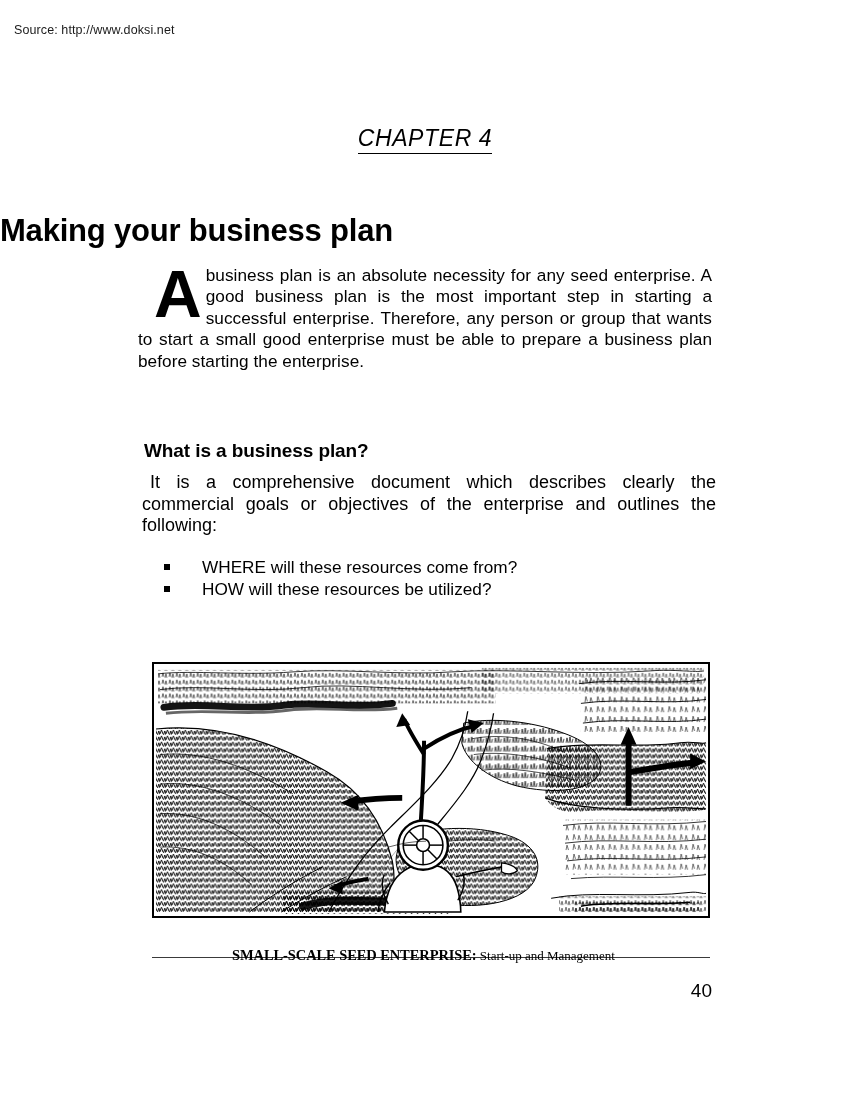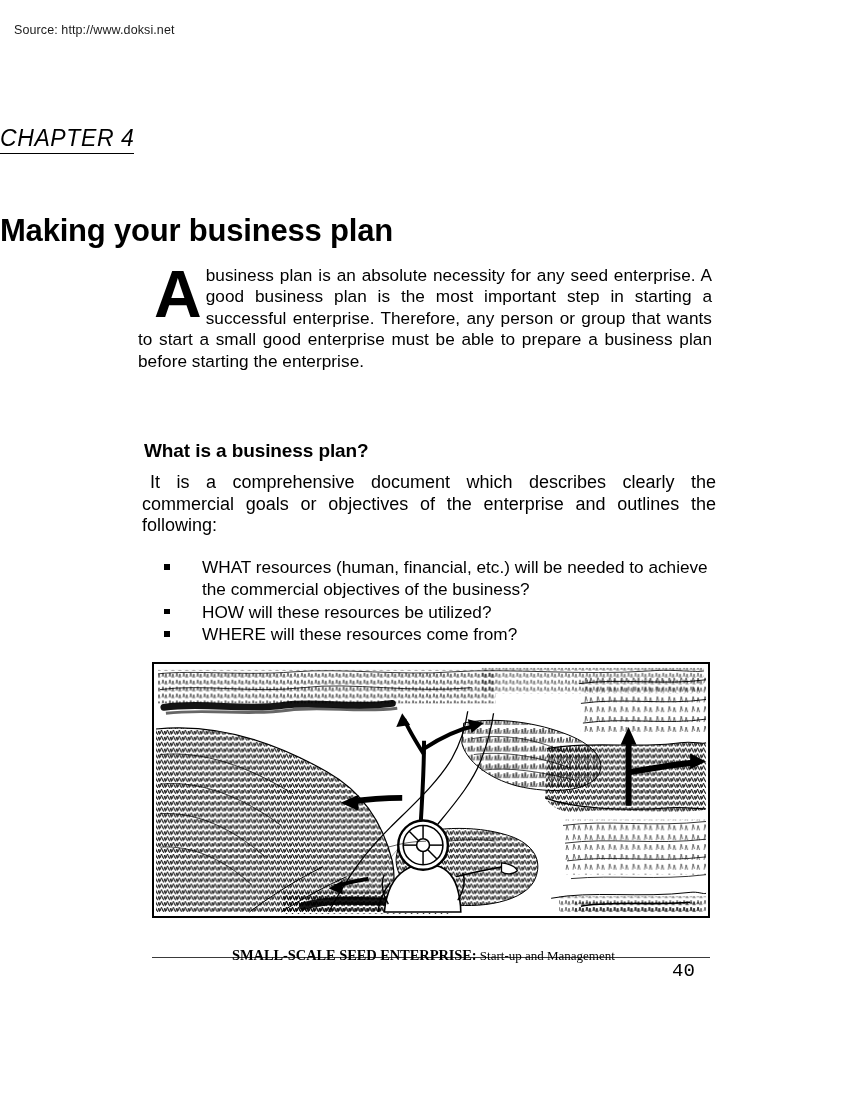--- a/index.html
+++ b/index.html
@@ -32,20 +32,21 @@
     letter-spacing: 0.1px;
     white-space: nowrap;
   }
 
   
   .chapter-label {
     position: absolute;
     left: 0;
     right: 0;
     top: 125px;
+    text-align: center;
     font-family: "Liberation Sans", sans-serif;
     font-style: italic;
     font-size: 23px;
     letter-spacing: 0.6px;
   }
   .chapter-label span {
     border-bottom: 1.6px solid #000;
     padding-bottom: 2px;
   }
 
@@ -177,24 +178,24 @@
     font-size: 14.5px;
     letter-spacing: -0.1px;
   }
   .footer-text .sub {
     font-weight: normal;
     font-size: 13px;
   }
   .page-number {
     position: absolute;
     left: 672px;
-    top: 960px;
+    top: 980px;
     width: 40px;
-    text-align: left;
-    font-family: Liberation Mono, monospace;
+    text-align: right;
+    font-family: Liberation Sans, sans-serif;
     font-size: 19px;
   }
 </style>
 </head>
 <body>
 
 <div class="page">
 
   <div class="source-line">Source: http://www.doksi.net</div>
 
@@ -208,29 +209,28 @@
     <p class="lead-para"><span class="dropcap">A</span><span> business plan is an absolute necessity for any seed enterprise. A good business plan is the most important step in starting a successful enterprise. Therefore, any person or group that wants to start a small good enterprise must be able to prepare a business plan before starting the enterprise.</span></p>
   </div>
 
   <h2 class="section-heading">What is a business plan?</h2>
 
   <p class="body-para">It is a comprehensive document which describes clearly the commercial goals or objectives of the enterprise and outlines the following:</p>
 
   <ul class="bullet-list">
     <li>
       <span class="sq"></span>
-      <span>WHAT resources (human, financial, etc.) will be needed to achieve the commercial objectives of the business?</span>
+    </li>
+    <li>
+      <span class="sq"></span>
+      <span>WHERE will these resources come from?</span>
     </li>
     <li>
       <span class="sq"></span>
       <span>HOW will these resources be utilized?</span>
-    </li>
-    <li>
-      <span class="sq"></span>
-      <span>WHERE will these resources come from?</span>
     </li>
   </ul>
 
   <div class="illustration">
     <svg viewBox="0 0 558 256" preserveAspectRatio="none">
       <defs>
         <pattern id="scrub" width="9" height="9" patternUnits="userSpaceOnUse">
           <path d="M1 8 L2 3 L3 8 M4 8 L5 2 L6 8 M7 8 L8 4" stroke="#000" stroke-width="0.8" fill="none"></path>
         </pattern>
         <pattern id="scrub2" width="7" height="7" patternUnits="userSpaceOnUse">

